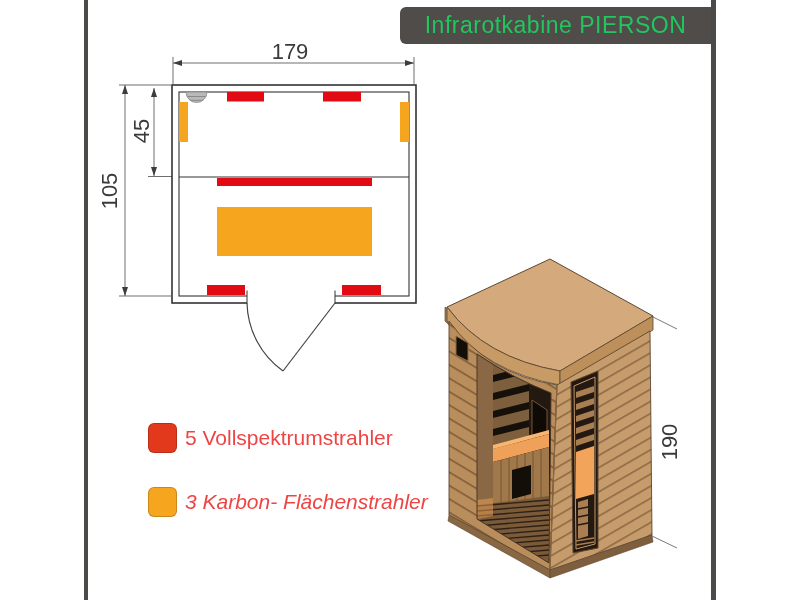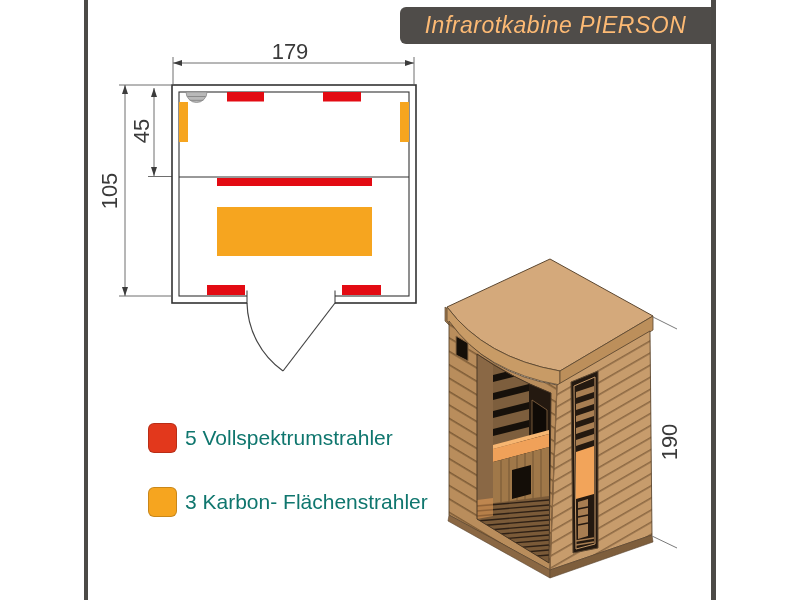--- a/index.html
+++ b/index.html
@@ -8,34 +8,34 @@
   .frame-line{position:absolute;top:0;height:600px;}
   #frame-left{left:84px;width:4px;}
   #frame-right{left:711px;width:5px;}
   #title-bar{position:absolute;left:400px;top:7px;width:311px;height:37px;
              border-radius:6px 0 0 6px;display:flex;align-items:center;justify-content:center;}
   #title-bar span{font-size:23px;letter-spacing:.5px;}
   #drawing{position:absolute;left:0;top:0;}
   .dim-label{position:absolute;font-size:22px;color:#3a3a3a;text-align:center;font-weight:500;}
   .rot{transform:rotate(-90deg);}
   .legend-item-label{position:absolute;left:185px;height:30px;line-height:30px;
-                     font-size:21px;color:#0f766e;white-space:nowrap;}
+                     font-size:21px;color:#ef4444;white-space:nowrap;}
   .legend-swatch{position:absolute;left:148px;width:29px;height:30px;border-radius:6px;
                  border:1px solid rgba(0,0,0,0.18);box-sizing:border-box;}
 </style>
 </head>
 <body>
 
 <div id="stage">
 
   <div id="frame-left" class="frame-line" style="background-color: rgb(76, 74, 71);"></div>
   <div id="frame-right" class="frame-line" style="background-color: rgb(76, 74, 71);"></div>
 
   <div id="title-bar" style="background-color: rgb(79, 76, 73);">
-    <span style="color: #fdba74; font-style: italic;">Infrarotkabine PIERSON</span>
+    <span style="color: #22c55e;">Infrarotkabine PIERSON</span>
   </div>
 
   <svg id="drawing" width="800" height="600" viewBox="0 0 800 600">
     <defs>
       <pattern id="stripesFront" width="8" height="11.5" patternUnits="userSpaceOnUse" patternTransform="rotate(31)">
         <rect width="8" height="1.6" fill="rgba(70,45,20,0.5)"></rect>
       </pattern>
       <pattern id="stripesRight" width="8" height="10.5" patternUnits="userSpaceOnUse" patternTransform="rotate(-30)">
         <rect width="8" height="1.6" fill="rgba(84,56,28,0.5)"></rect>
       </pattern>
@@ -212,16 +212,16 @@
 
   <div class="dim-label" style="left:255px;top:39px;width:70px;">179</div>
   <div class="dim-label rot" style="left:80px;top:178px;width:60px;">105</div>
   <div class="dim-label rot" style="left:120px;top:118px;width:44px;">45</div>
   <div class="dim-label rot" style="left:640px;top:429px;width:60px;">190</div>
 
   <div>
     <div class="legend-swatch" style="top: 423px; background-color: rgb(226, 56, 28);"></div>
     <div class="legend-item-label" style="top:423px;">5 Vollspektrumstrahler</div>
     <div class="legend-swatch" style="top: 487px; background-color: rgb(246, 165, 31);"></div>
-    <div class="legend-item-label" style="top:487px;">3 Karbon- Flächenstrahler</div>
+    <div class="legend-item-label" style="top:487px;font-style:italic;">3 Karbon- Flächenstrahler</div>
   </div>
 
 </div>
 
 </body></html>

